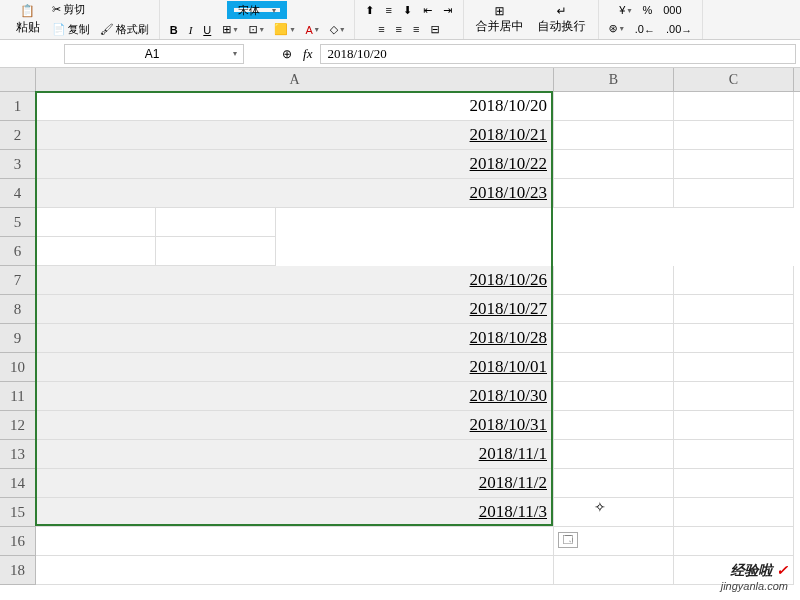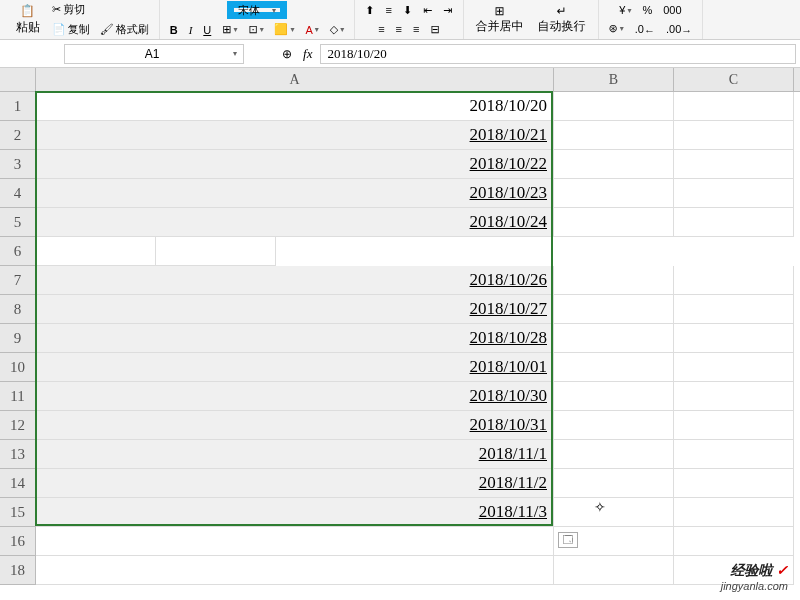--- a/index.html
+++ b/index.html
@@ -211,21 +211,20 @@
           <div class="cell col-a selected">2018/10/22</div>
           <div class="cell col-b"></div>
           <div class="cell col-c"></div>
         </div>
         <div class="cell-row">
           <div class="cell col-a selected">2018/10/23</div>
           <div class="cell col-b"></div>
           <div class="cell col-c"></div>
         </div>
         <div class="cell-row">
-          <div class="cell col-a selected">2018/10/24</div>
           <div class="cell col-b"></div>
           <div class="cell col-c"></div>
         </div>
         <div class="cell-row">
           <div class="cell col-b"></div>
           <div class="cell col-c"></div>
         </div>
         <div class="cell-row">
           <div class="cell col-a selected">2018/10/26</div>
           <div class="cell col-b"></div>

